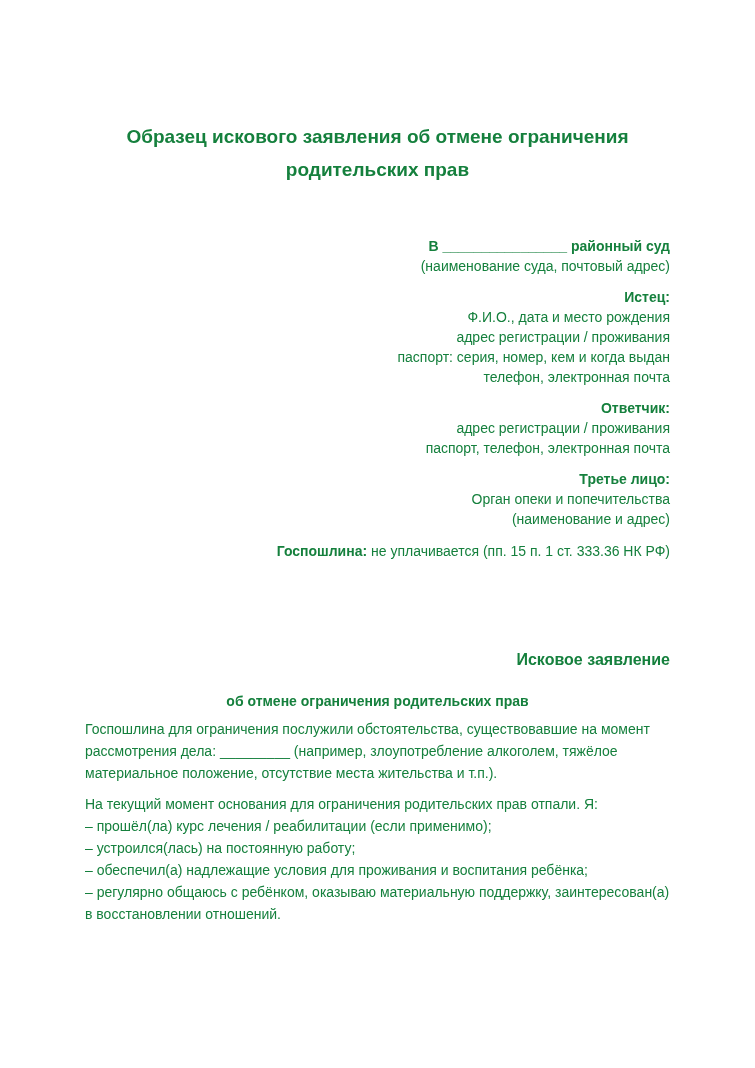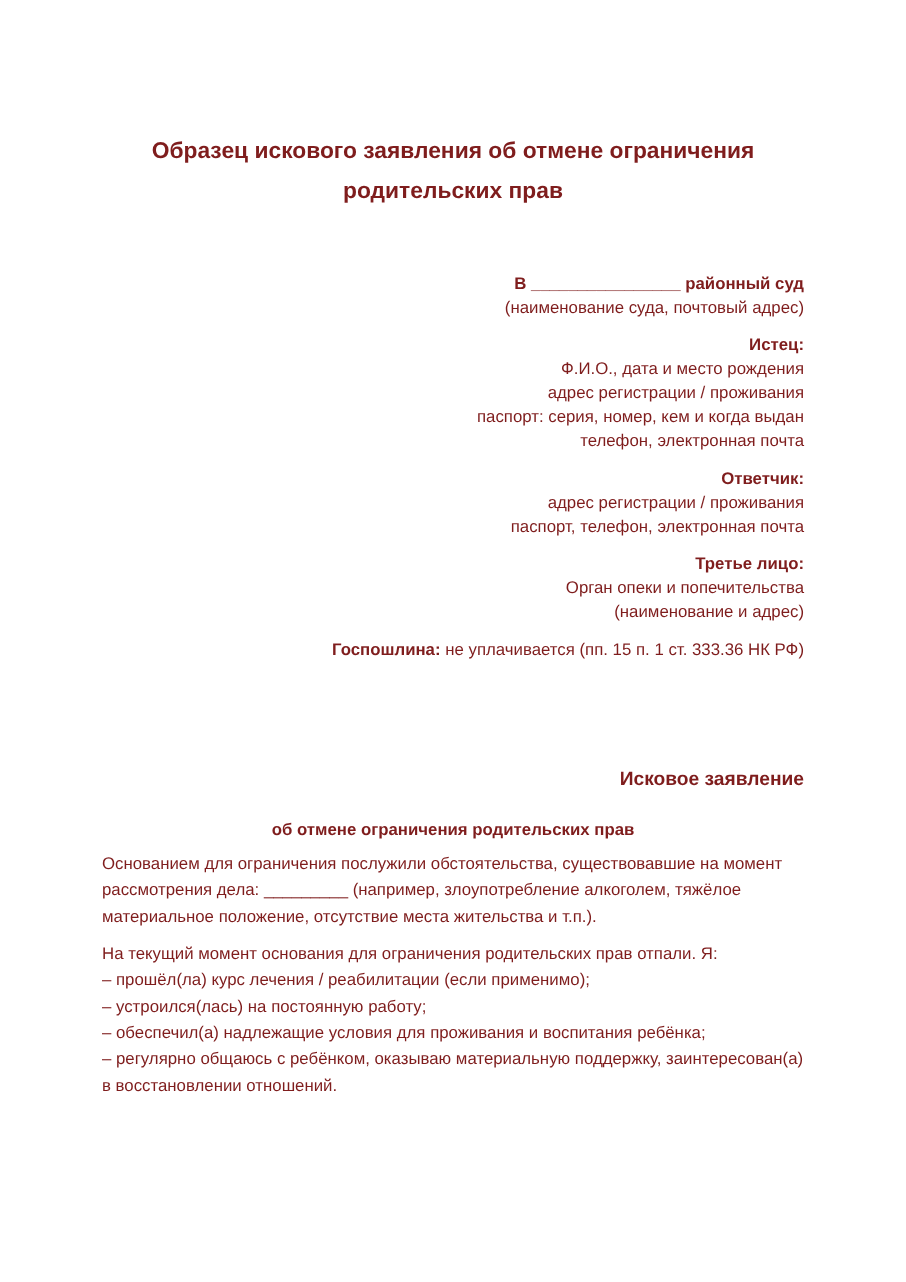--- a/index.html
+++ b/index.html
@@ -3,23 +3,23 @@
 <meta charset="utf-8">
 <style>
   * { margin: 0; padding: 0; box-sizing: border-box; }
   html, body { background: #ffffff; }
   .page {
     position: relative;
     width: 755px;
     height: 1068px;
     margin: 0 auto;
     background: #ffffff;
-    color: #7f1d1d;
+    color: #15803d;
     font-family: "Liberation Sans", "DejaVu Sans", sans-serif;
-    padding: 4px 85px;
+    padding: 14px 85px;
     overflow: hidden;
   }
   .doc-title {
     margin-top: 106px;
     font-size: 19px;
     line-height: 33px;
     font-weight: bold;
     text-align: center;
   }
   .header-right {
@@ -91,21 +91,21 @@
       <span class="bold">Госпошлина:</span><span> не уплачивается (пп. 15 п. 1 ст. 333.36 НК РФ)</span>
     </div>
 
   </div>
 
   <div class="main-heading">Исковое заявление</div>
 
   <div class="sub-heading">об отмене ограничения родительских прав</div>
 
 
-  <p class="body-paragraph para-2">Основанием для ограничения послужили обстоятельства, существовавшие на момент рассмотрения дела: _________ (например, злоупотребление алкоголем, тяжёлое материальное положение, отсутствие места жительства и т.п.).</p>
+  <p class="body-paragraph para-2">Госпошлина для ограничения послужили обстоятельства, существовавшие на момент рассмотрения дела: _________ (например, злоупотребление алкоголем, тяжёлое материальное положение, отсутствие места жительства и т.п.).</p>
 
   <div class="body-paragraph para-3">
     <div>На текущий момент основания для ограничения родительских прав отпали. Я:</div>
     <div>– прошёл(ла) курс лечения / реабилитации (если применимо);</div>
     <div>– устроился(лась) на постоянную работу;</div>
     <div>– обеспечил(а) надлежащие условия для проживания и воспитания ребёнка;</div>
     <div>– регулярно общаюсь с ребёнком, оказываю материальную поддержку, заинтересован(а) в восстановлении отношений.</div>
   </div>
 
 </div>

